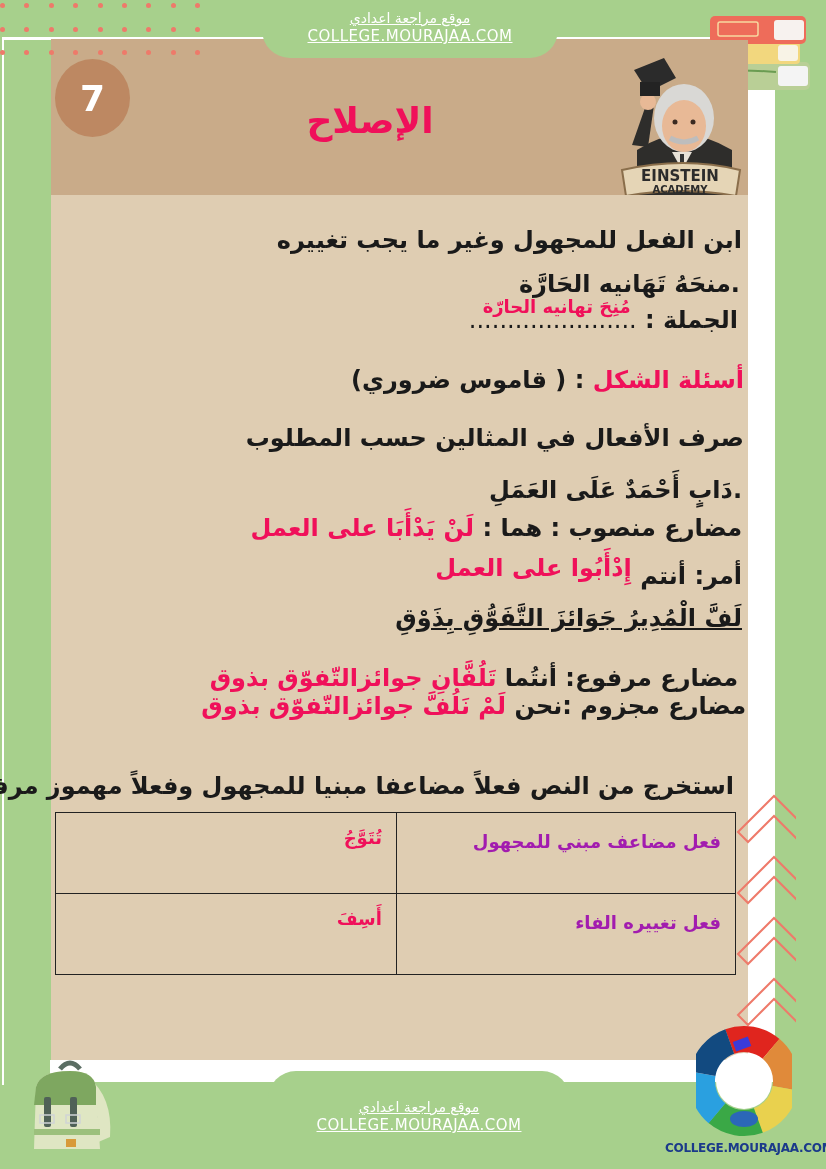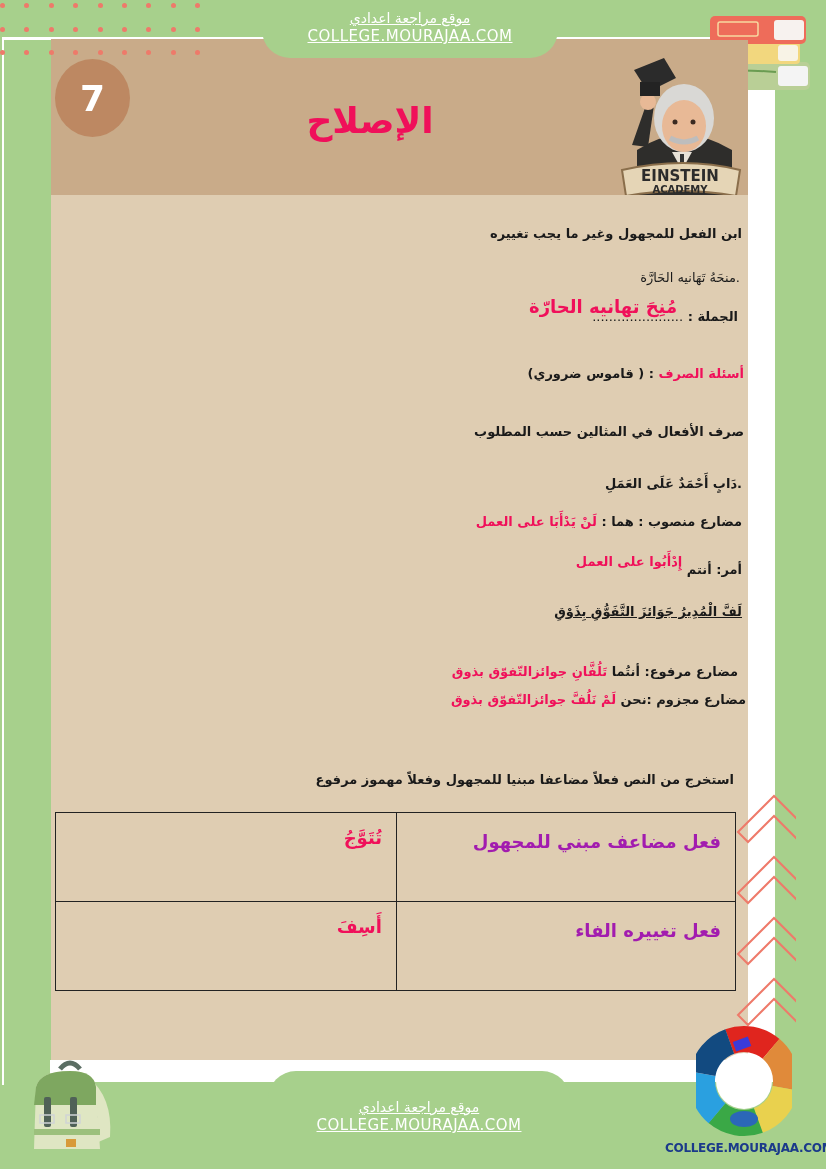--- a/index.html
+++ b/index.html
@@ -20,26 +20,26 @@
   .bottom-tab{left:268px;top:1071px;width:302px;height:98px;background:#a7d08c;border-radius:28px 28px 0 0;}
   .site-ar{font-size:14px;color:#fff;text-decoration:underline;text-align:center;direction:rtl;width:100%;}
   .site-en{font-size:15px;color:#fff;text-decoration:underline;text-align:center;letter-spacing:.5px;width:100%;}
   
   .badge{left:55px;top:59px;width:75px;height:78px;border-radius:50%;background:#bd8862;color:#fff;font-size:36px;font-weight:bold;display:flex;align-items:center;justify-content:center;}
   .title{left:280px;top:100px;width:180px;font-size:36px;font-weight:bold;color:#f0105a;direction:rtl;text-align:center;}
   
   .einstein{left:612px;top:40px;width:136px;height:155px;}
   .books{left:700px;top:12px;width:118px;height:82px;}
   
-  .line{direction:rtl;font-size:13px;color:#1a1a1a;font-weight:bold;white-space:nowrap;}
+  .line{direction:rtl;font-size:24px;color:#1a1a1a;font-weight:bold;white-space:nowrap;}
   .red{color:#f0105a;}
   .ans{color:#f0105a;font-weight:bold;}
   
   .tbl{left:55px;top:812px;width:681px;height:127px;border:1.5px solid #222;border-collapse:collapse;direction:rtl;}
-  .tbl td{border:1.5px solid #222;font-size:18px;font-weight:bold;padding:8px 14px;height:62px;vertical-align:top;padding-top:18px;}
+  .tbl td{border:1.5px solid #222;font-size:18px;font-weight:bold;padding:0 14px;height:62px;vertical-align:top;padding-top:18px;}
   .tbl td.q{width:310px;color:#a21caf;}
   .tbl td.a{color:#f0105a;padding-top:14px;}
   .chev{left:734px;width:62px;height:60px;}
   .backpack{left:18px;top:1057px;width:95px;height:100px;}
   .wheel{left:696px;top:1021px;width:96px;height:118px;}
   .wheel-url{left:665px;top:1141px;width:155px;font-size:12px;font-weight:bold;color:#1b3a8a;text-align:center;letter-spacing:-.3px;}
 </style>
 </head>
 <body>
 
@@ -87,31 +87,31 @@
   <path d="M20 105 l14 -40 l8 0 l-6 42z" fill="#2e2d2b"></path>
   <circle cx="36" cy="62" r="8" fill="#e8b996"></circle>
   <path d="M22 30 l30 -12 l12 20 l-28 14z" fill="#2b2b2b"></path>
   <rect x="28" y="42" width="20" height="14" fill="#232323"></rect>
   <path d="M10 130 q62 -14 118 0 l-4 26 q-55 -10 -110 0z" fill="#e5d5b6" stroke="#8a6e4b" stroke-width="2"></path>
   <text x="68" y="141" text-anchor="middle" font-size="15" font-weight="bold" fill="#2c2c2c" font-family="DejaVu Sans, sans-serif">EINSTEIN</text>
   <text x="68" y="153" text-anchor="middle" font-size="10" font-weight="bold" fill="#2c2c2c" font-family="DejaVu Sans, sans-serif">ACADEMY</text>
 </svg>
 
 <div class="abs line" style="right:84px;top:226px;">ابن الفعل للمجهول وغير ما يجب تغييره</div>
-<div class="abs line" style="right:86px;top:270px;font-weight:normal;">.منحَهُ تَهَانيه الحَارَّة</div>
+<div class="abs line" style="right:86px;top:270px;font-weight:bold;">.منحَهُ تَهَانيه الحَارَّة</div>
 <div class="abs" style="right:88px;top:306px;direction:rtl;white-space:nowrap;">
   <span class="line">الجملة : </span>
   <span style="position:relative;display:inline-block;">
     <span class="line" style="font-weight:normal;">......................</span>
     <span class="ans" style="position:absolute;right:6px;top:-10px;font-size:18px;">مُنِحَ تهانيه الحارّة</span>
   </span>
 </div>
 
 <div class="abs line" style="right:82px;top:366px;">
-  <span class="red">أسئلة الصرف</span><span> : ( ﻗﺎﻣﻮﺱ ضروري)</span>
+  <span class="red">أسئلة الشكل</span><span> : ( ﻗﺎﻣﻮﺱ ضروري)</span>
 </div>
 <div class="abs line" style="right:82px;top:424px;">صرف الأفعال في المثالين حسب المطلوب</div>
 
 <div class="abs line" style="right:84px;top:476px;">.دَابٍ أَحْمَدٌ عَلَى العَمَلِ</div>
 <div class="abs line" style="right:84px;top:514px;">
   <span>مضارع منصوب : هما : </span><span class="ans">لَنْ يَدْأَبَا على العمل</span>
 </div>
 <div class="abs line" style="right:84px;top:562px;">
   <span>أمر: أنتم  </span><span class="ans" style="position:relative;top:-8px;">إِدْأَبُوا على العمل</span>
 </div>

